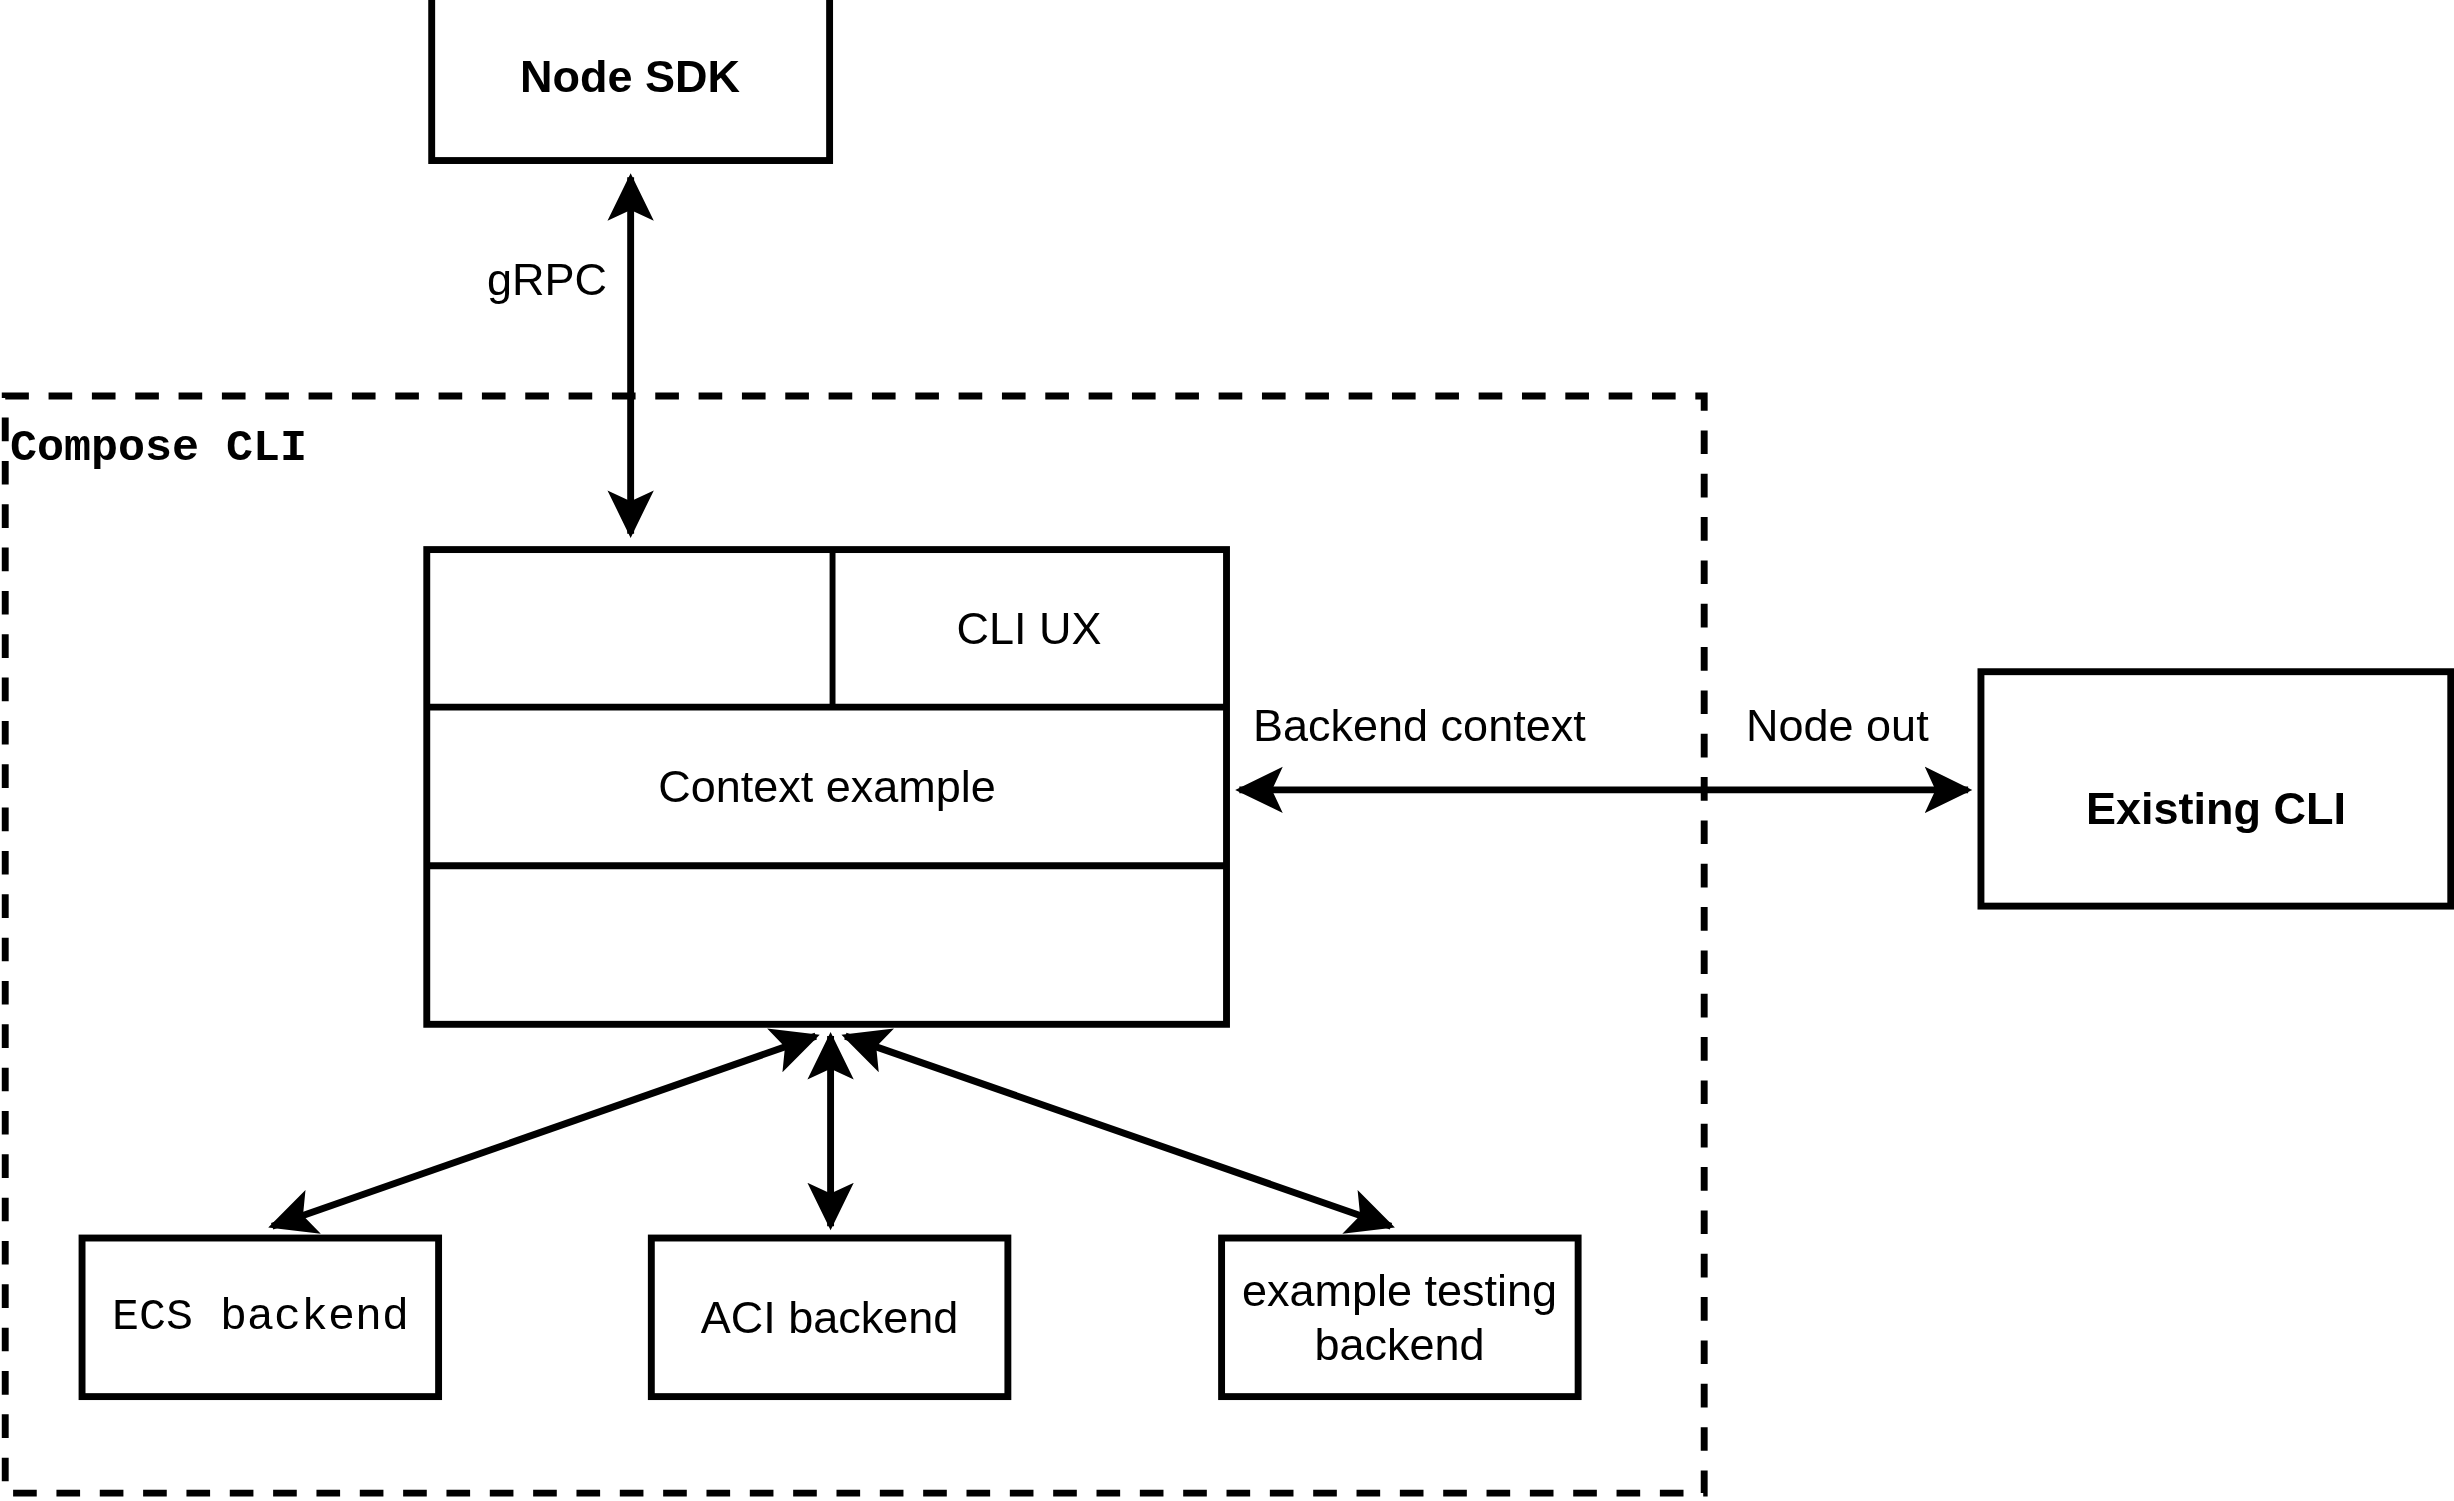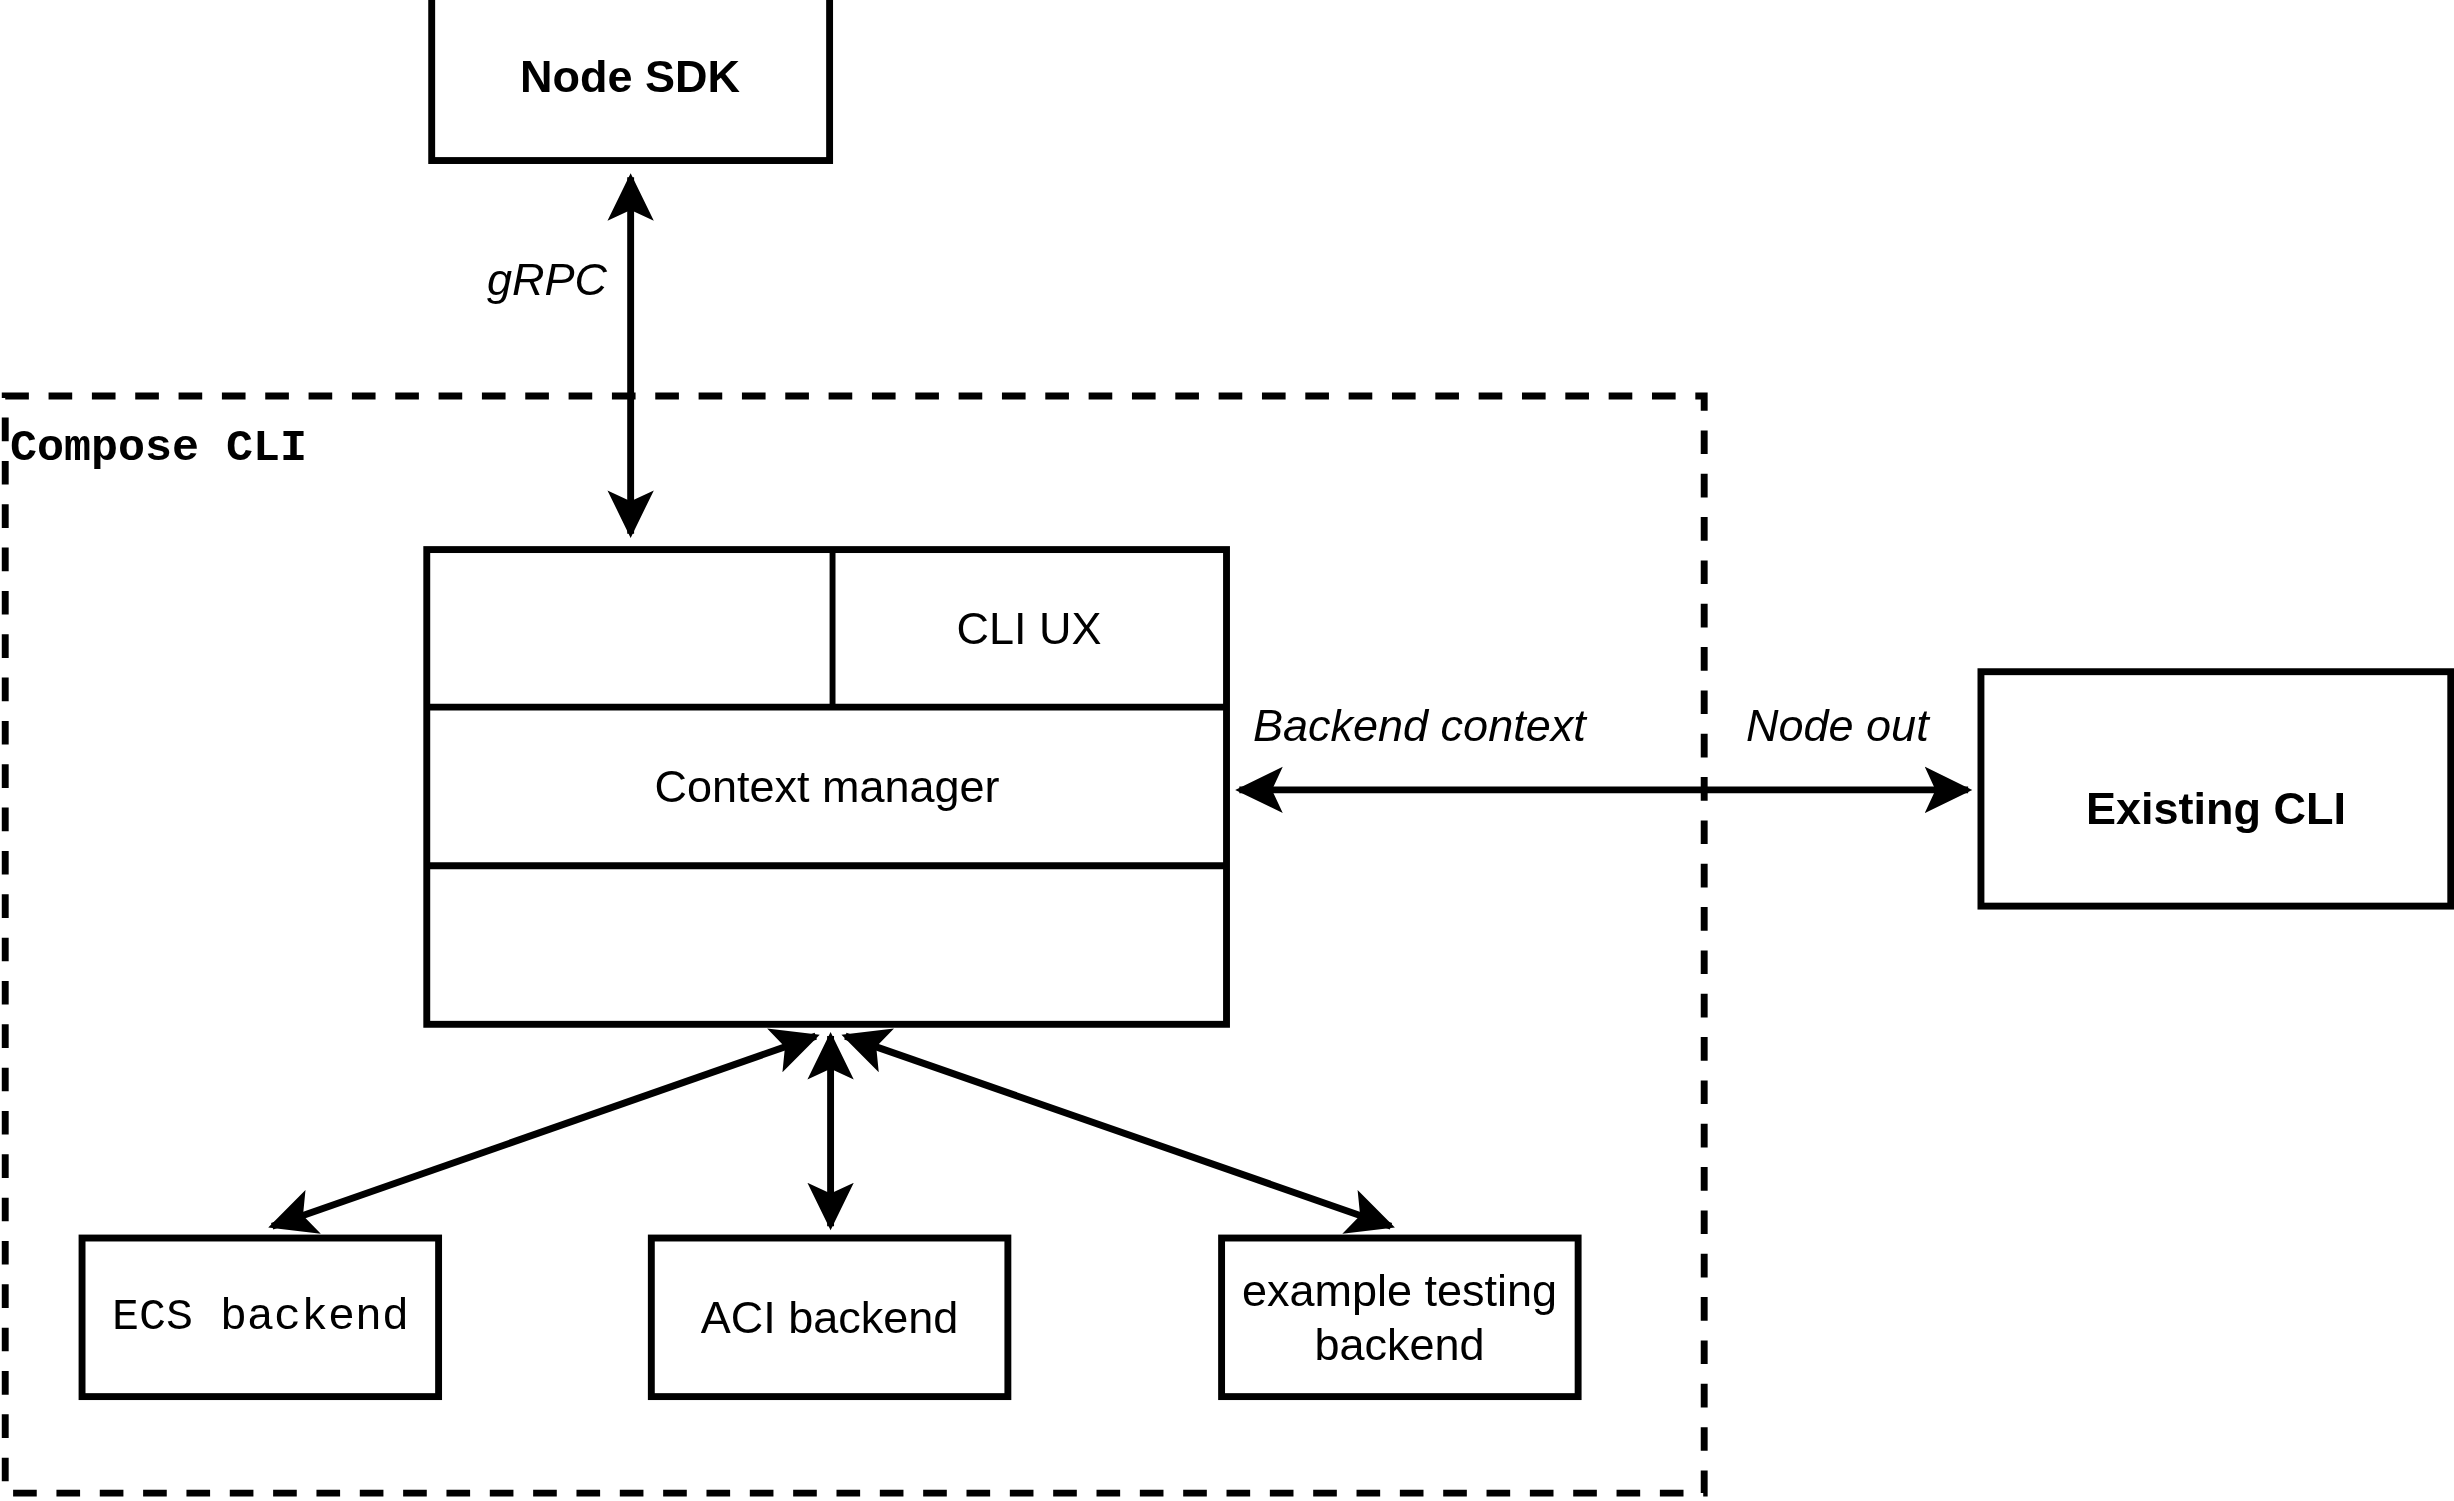--- a/index.html
+++ b/index.html
@@ -38,21 +38,20 @@
   .box-label.bold {
     font-weight: bold;
   }
   .edge-label {
     position: absolute;
     color: #000000;
     font-family: "Liberation Sans", sans-serif;
     font-size: 45px;
     line-height: 1.1;
     white-space: nowrap;
-    font-style: italic;
   }
   .group-title {
     position: absolute;
     color: #000000;
     font-family: Liberation Mono, monospace;
     font-size: 45px;
     font-weight: bold;
     line-height: 1.1;
     white-space: nowrap;
   }
@@ -101,21 +100,21 @@
     <line x1="858" y1="1052" x2="1412" y2="1245" stroke="#000000" stroke-width="7" marker-start="url(#arrow-start)" marker-end="url(#arrow-end)"></line>
   </svg>
 
   <div class="group-title" style="left:9.9px; top:424px;">Compose CLI</div>
 
   <div class="box-label bold" style="left:431px; top:-7.9px; width:398px; height:168px;">Node SDK</div>
 
 
   <div class="box-label" style="left:832px; top:550px; width:394px; height:158px;">CLI UX</div>
 
-  <div class="box-label" style="left:427px; top:707px; width:800px; height:159px;">Context manager</div>
+  <div class="box-label" style="left:427px; top:707px; width:800px; height:159px;">Context example</div>
 
 
   <div class="box-label bold" style="left:1981px; top:692px; width:470px; height:234px;">Existing CLI</div>
 
   <div class="box-label" style="left:82px; top:1238px; width:357px; height:159px;font-family:Liberation Mono, monospace;">ECS backend</div>
 
   <div class="box-label" style="left:651px; top:1238px; width:357px; height:159px;">ACI backend</div>
 
   <div class="box-label" style="left:1221px; top:1238px; width:357px; height:159px;">example testing
 backend</div>

